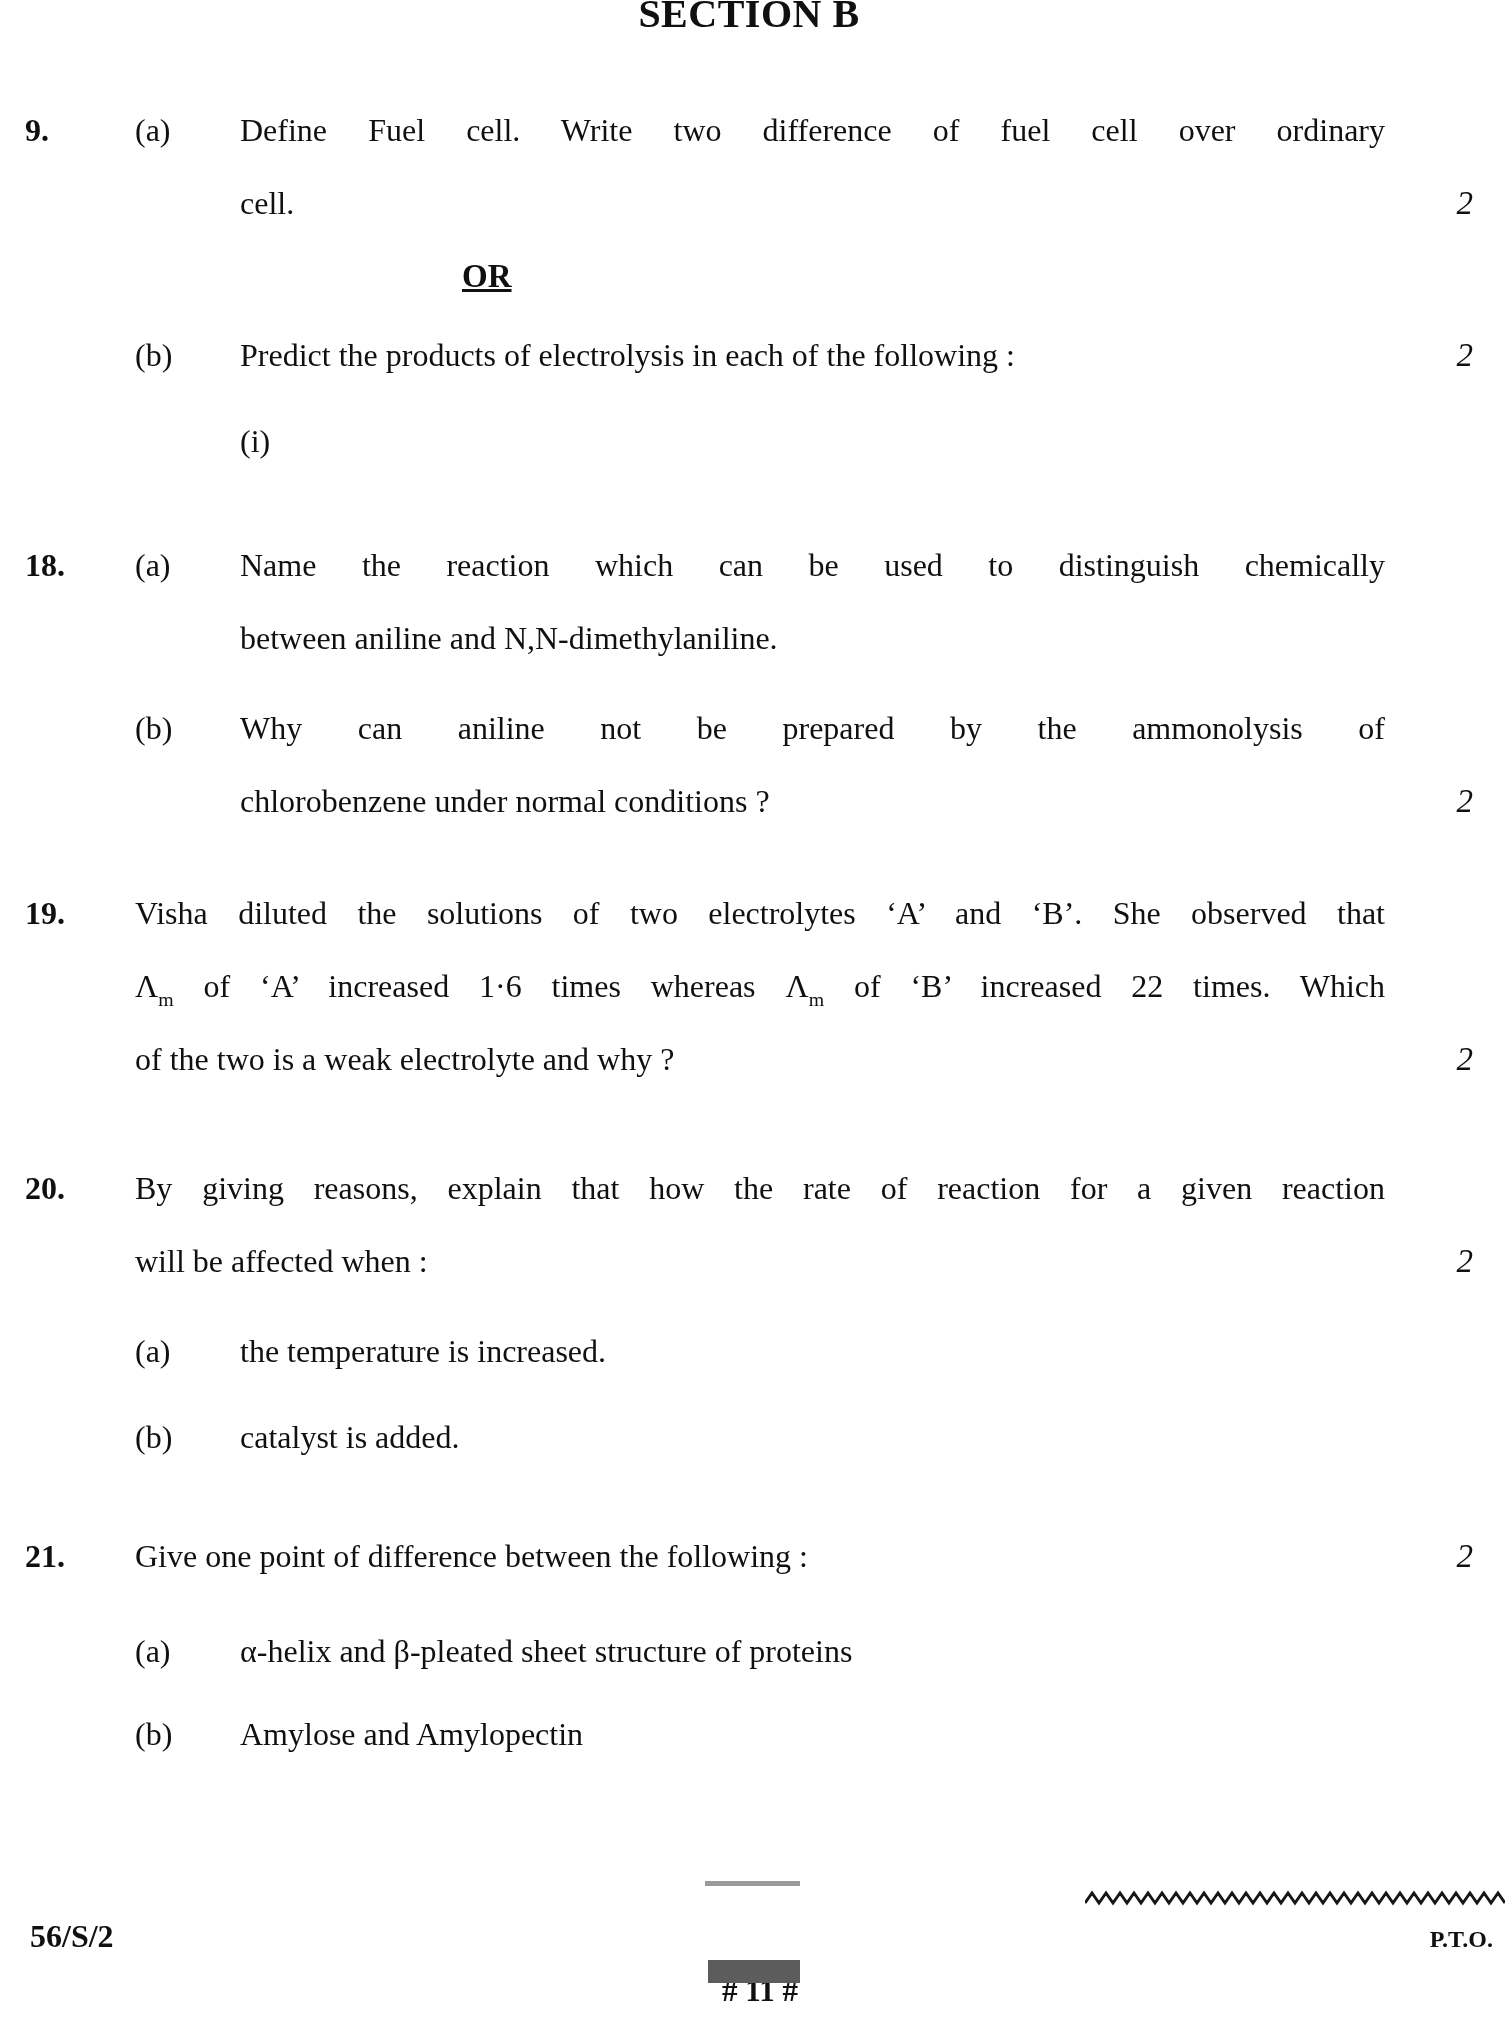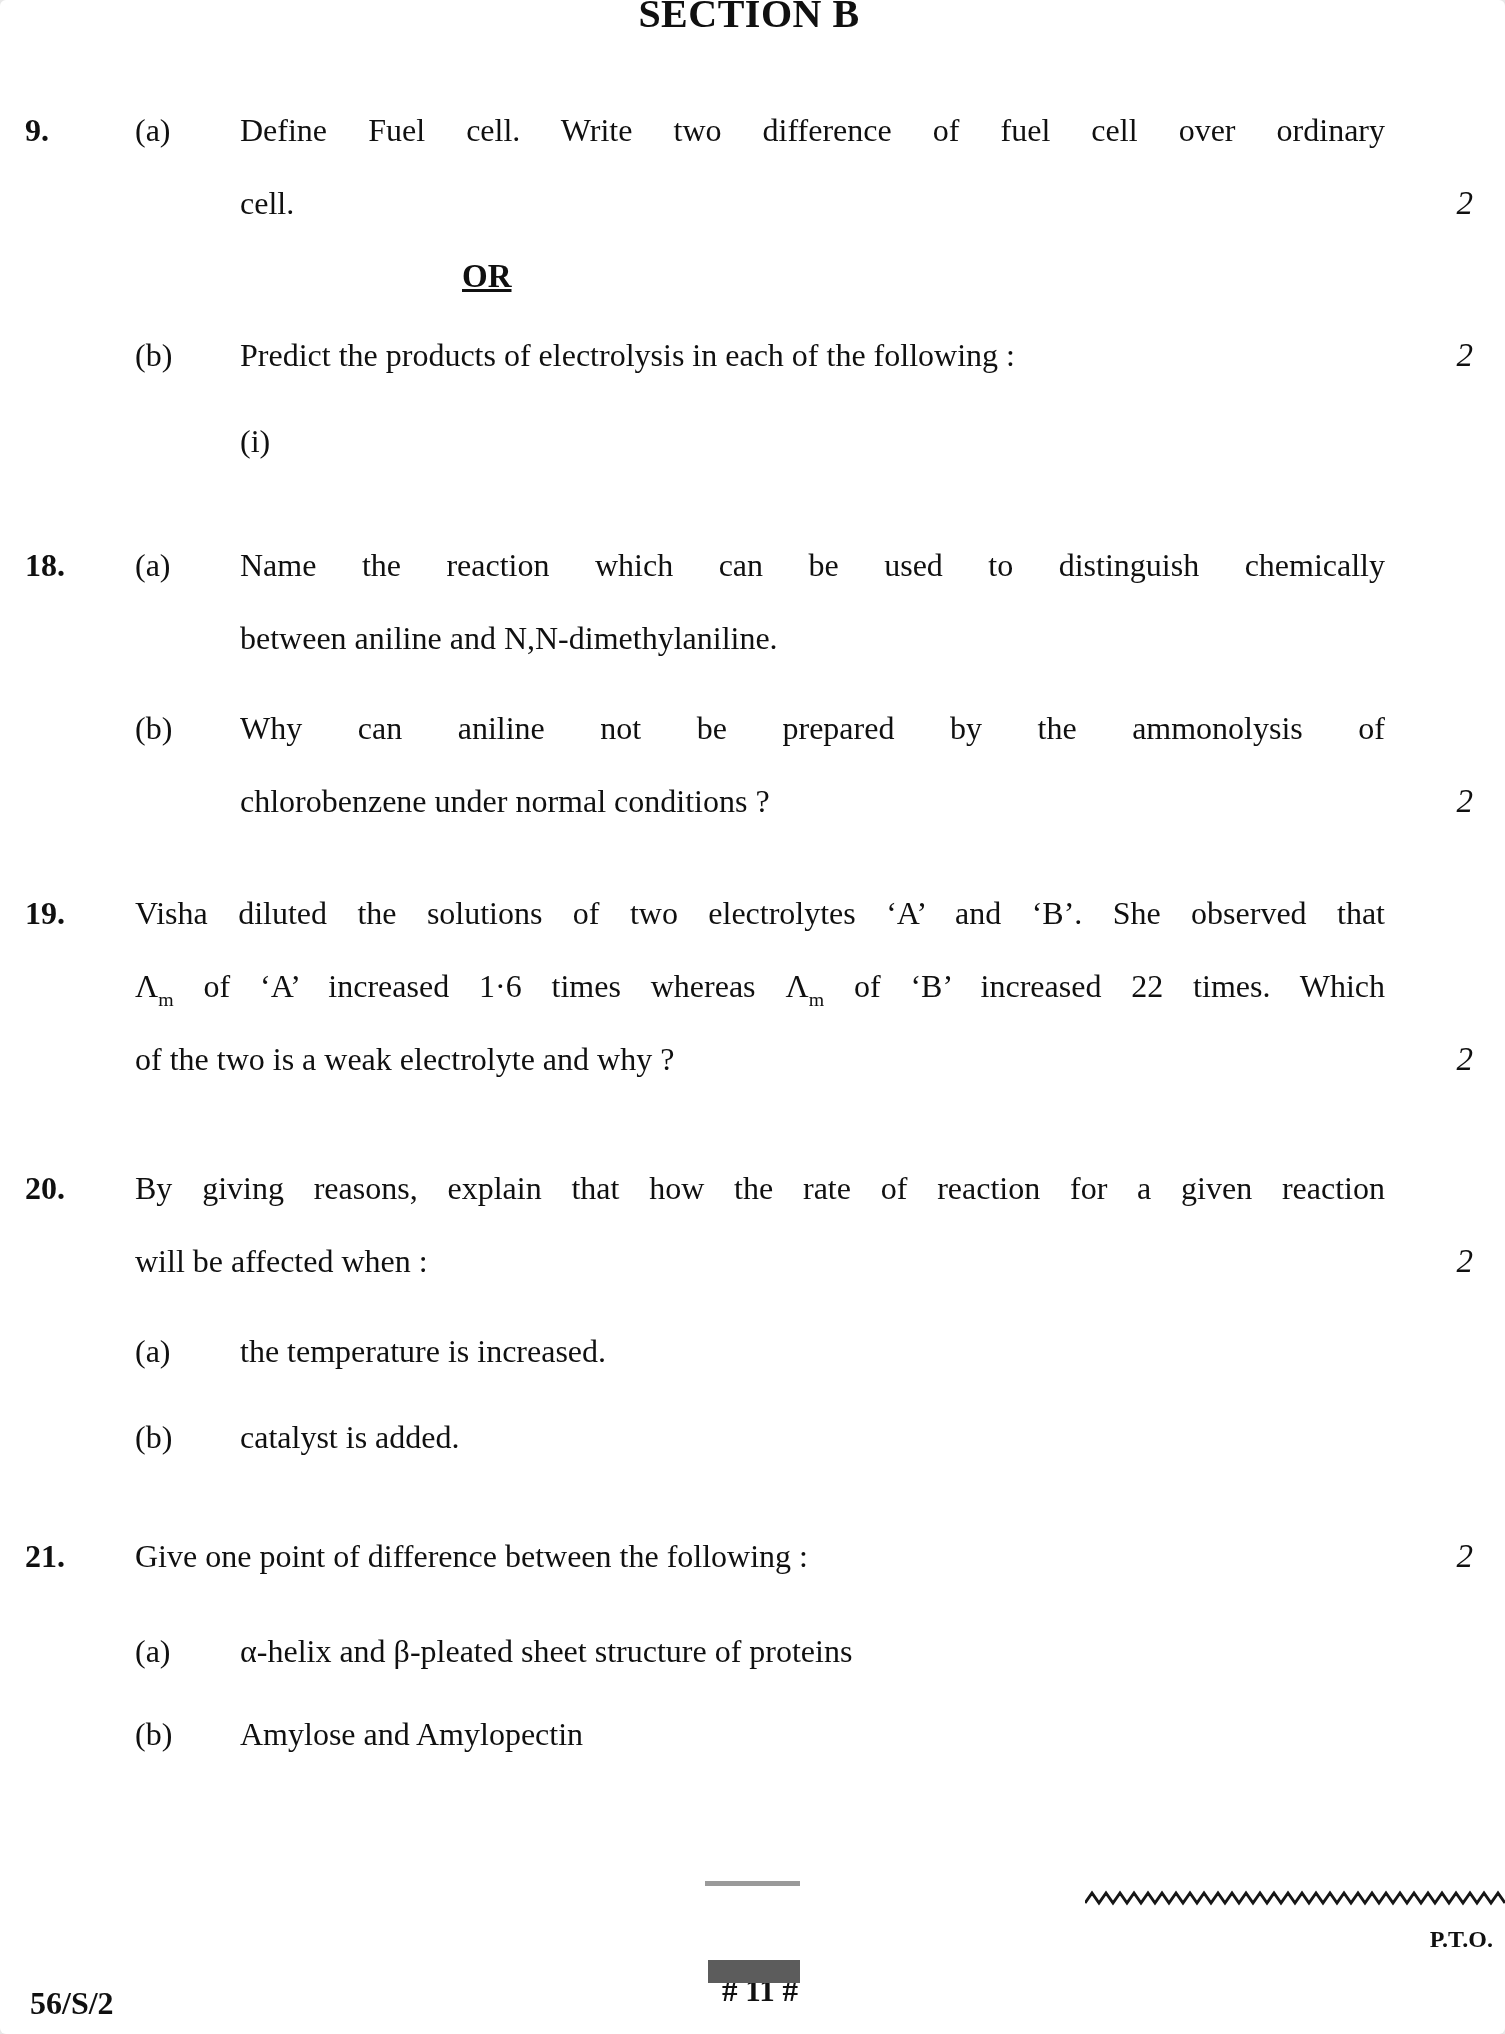--- a/index.html
+++ b/index.html
@@ -6,21 +6,20 @@
   .page{
     position:relative;
     width:1505px;height:2034px;
     margin:0;
     background:#ffffff;
     font-family:"Liberation Serif","DejaVu Serif",serif;
     color:#101010;
     box-sizing:border-box;
     padding:0 32px 0 25px;
     overflow:hidden;
-    border-radius:6px;
   }
   .section-title{
     margin-top:-8px;
     height:44px;line-height:44px;
     text-align:center;
     font-weight:bold;
     font-size:40px;
     letter-spacing:0.5px;
   }
   .questions{display:block;}
@@ -28,21 +27,21 @@
   .line-row{display:flex;height:73px;align-items:center;}
   .num-cell{width:110px;flex:0 0 auto;font-weight:bold;font-size:32px;}
   .letter-cell{width:105px;flex:0 0 auto;font-size:32px;}
   .roman-cell{width:110px;flex:0 0 auto;font-size:32px;}
   .line-text{flex:1 1 auto;font-size:32px;white-space:nowrap;}
   .line-text.justify{white-space:normal;text-align:justify;text-align-last:justify;}
   .mark-cell{width:88px;flex:0 0 auto;text-align:right;font-style:italic;font-size:33px;}
   .or-row{height:73px;display:flex;align-items:center;padding-left:437px;font-weight:bold;font-size:33px;text-decoration:underline;}
   sub{font-size:0.62em;vertical-align:-0.45em;line-height:0;}
   
-  .footer-left{position:absolute;left:30px;top:1984px;height:38px;line-height:38px;font-weight:bold;font-size:32px;}
+  .footer-left{position:absolute;left:30px;top:1917px;height:38px;line-height:38px;font-weight:bold;font-size:32px;}
   .footer-rule{position:absolute;left:705px;top:1881px;width:95px;height:5px;background:#9a9a9a;}
   .footer-page{position:absolute;left:700px;top:1972px;width:120px;height:38px;line-height:38px;text-align:center;font-weight:bold;font-size:31px;}
   .footer-gray-box{position:absolute;left:708px;top:1960px;width:92px;height:23px;background:#5c5c5c;}
   .footer-right{position:absolute;right:12px;top:1920px;height:38px;line-height:38px;font-weight:bold;font-size:24px;}
   .zigzag{position:absolute;left:1085px;top:1890px;}
 </style>
 </head>
 <body>
 
 <div class="page">

